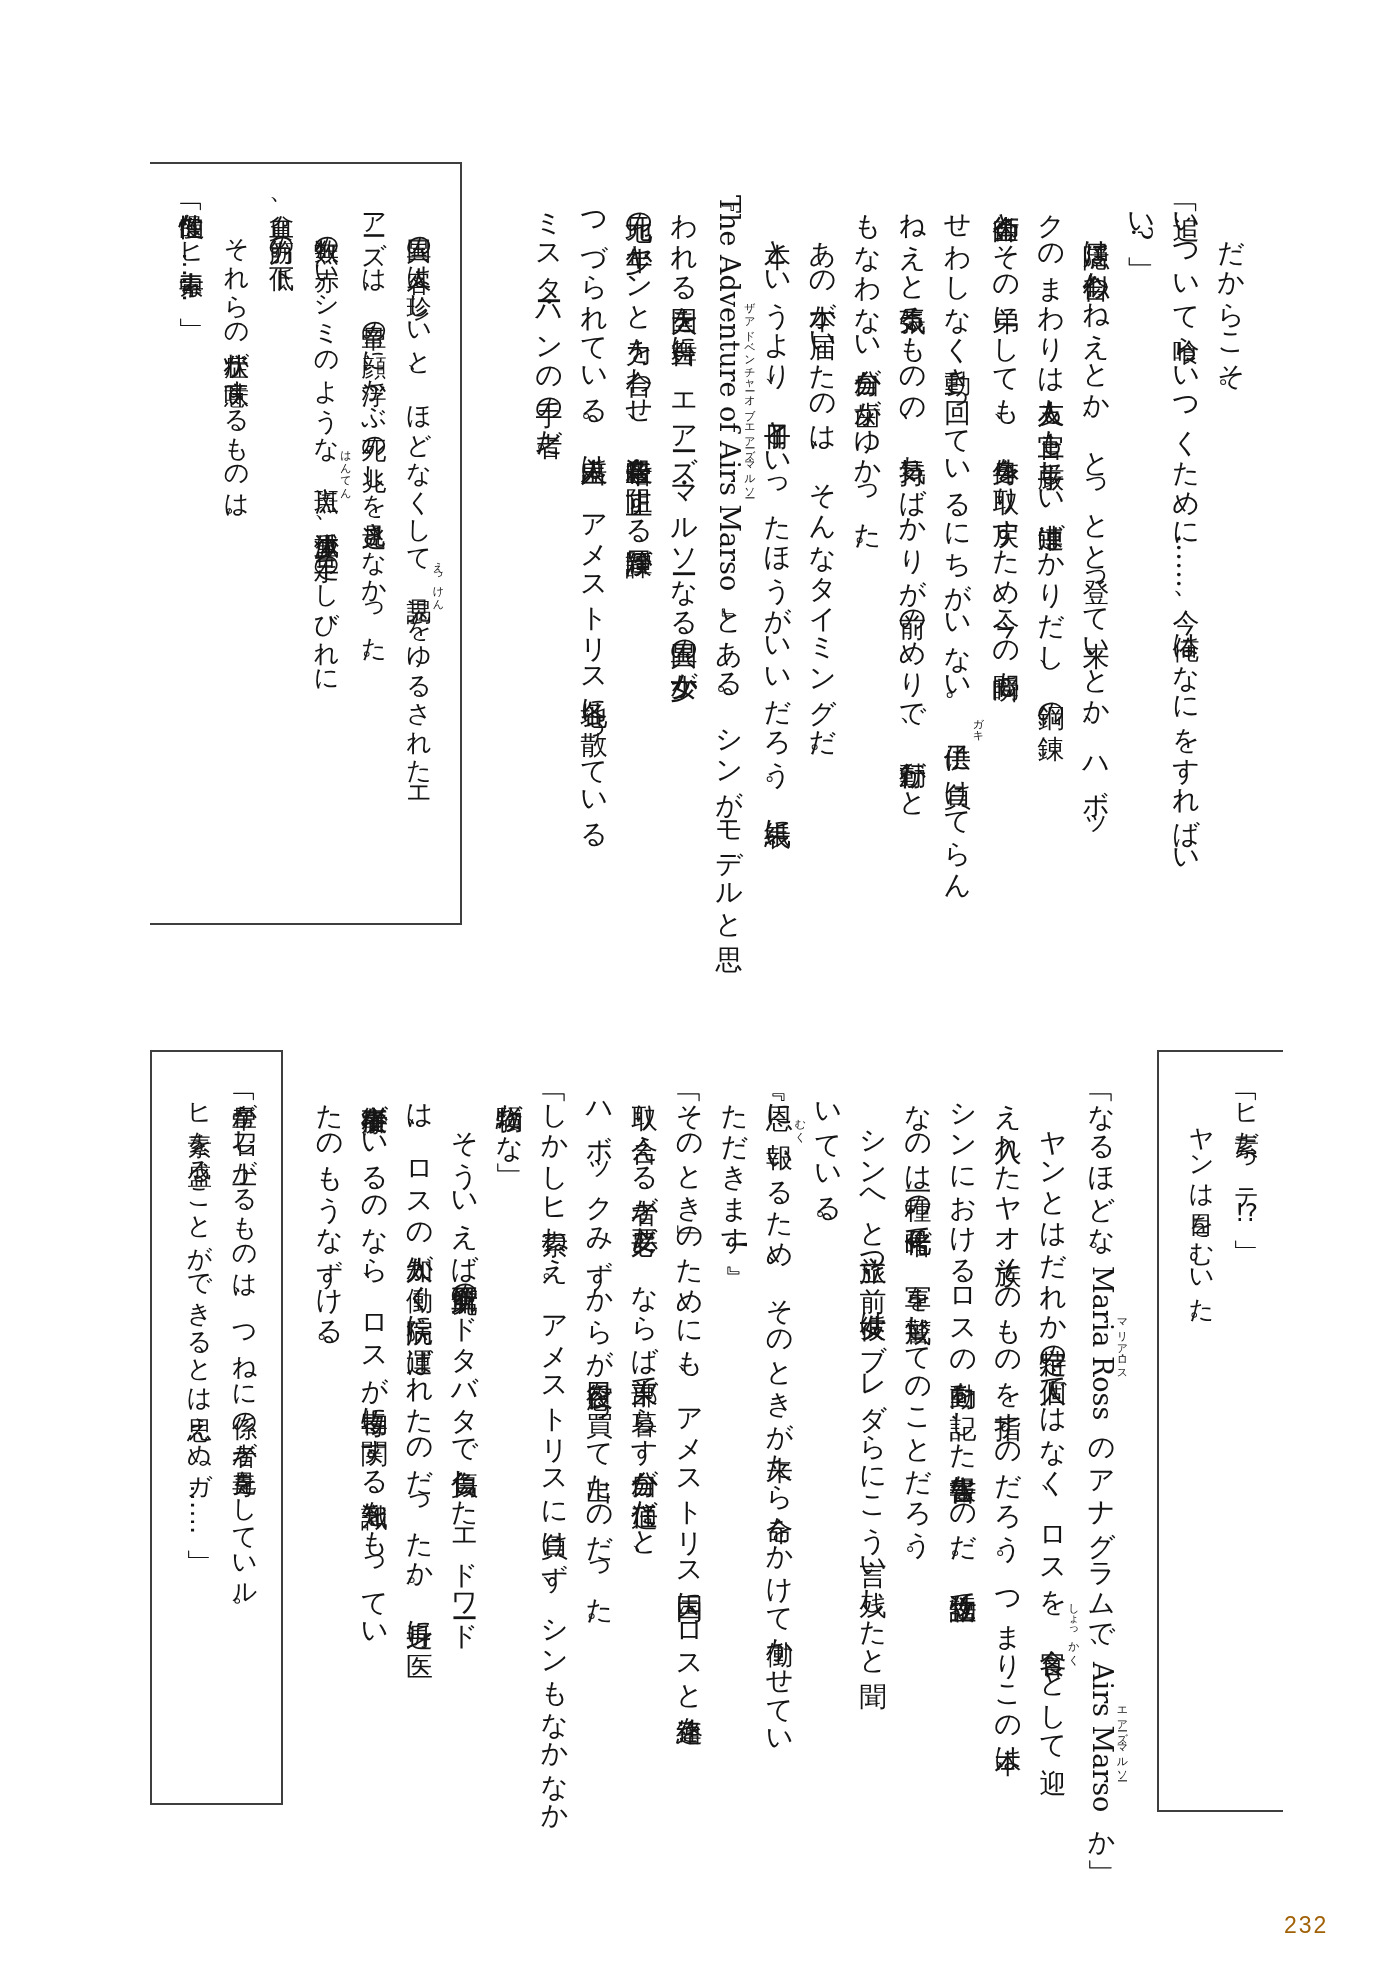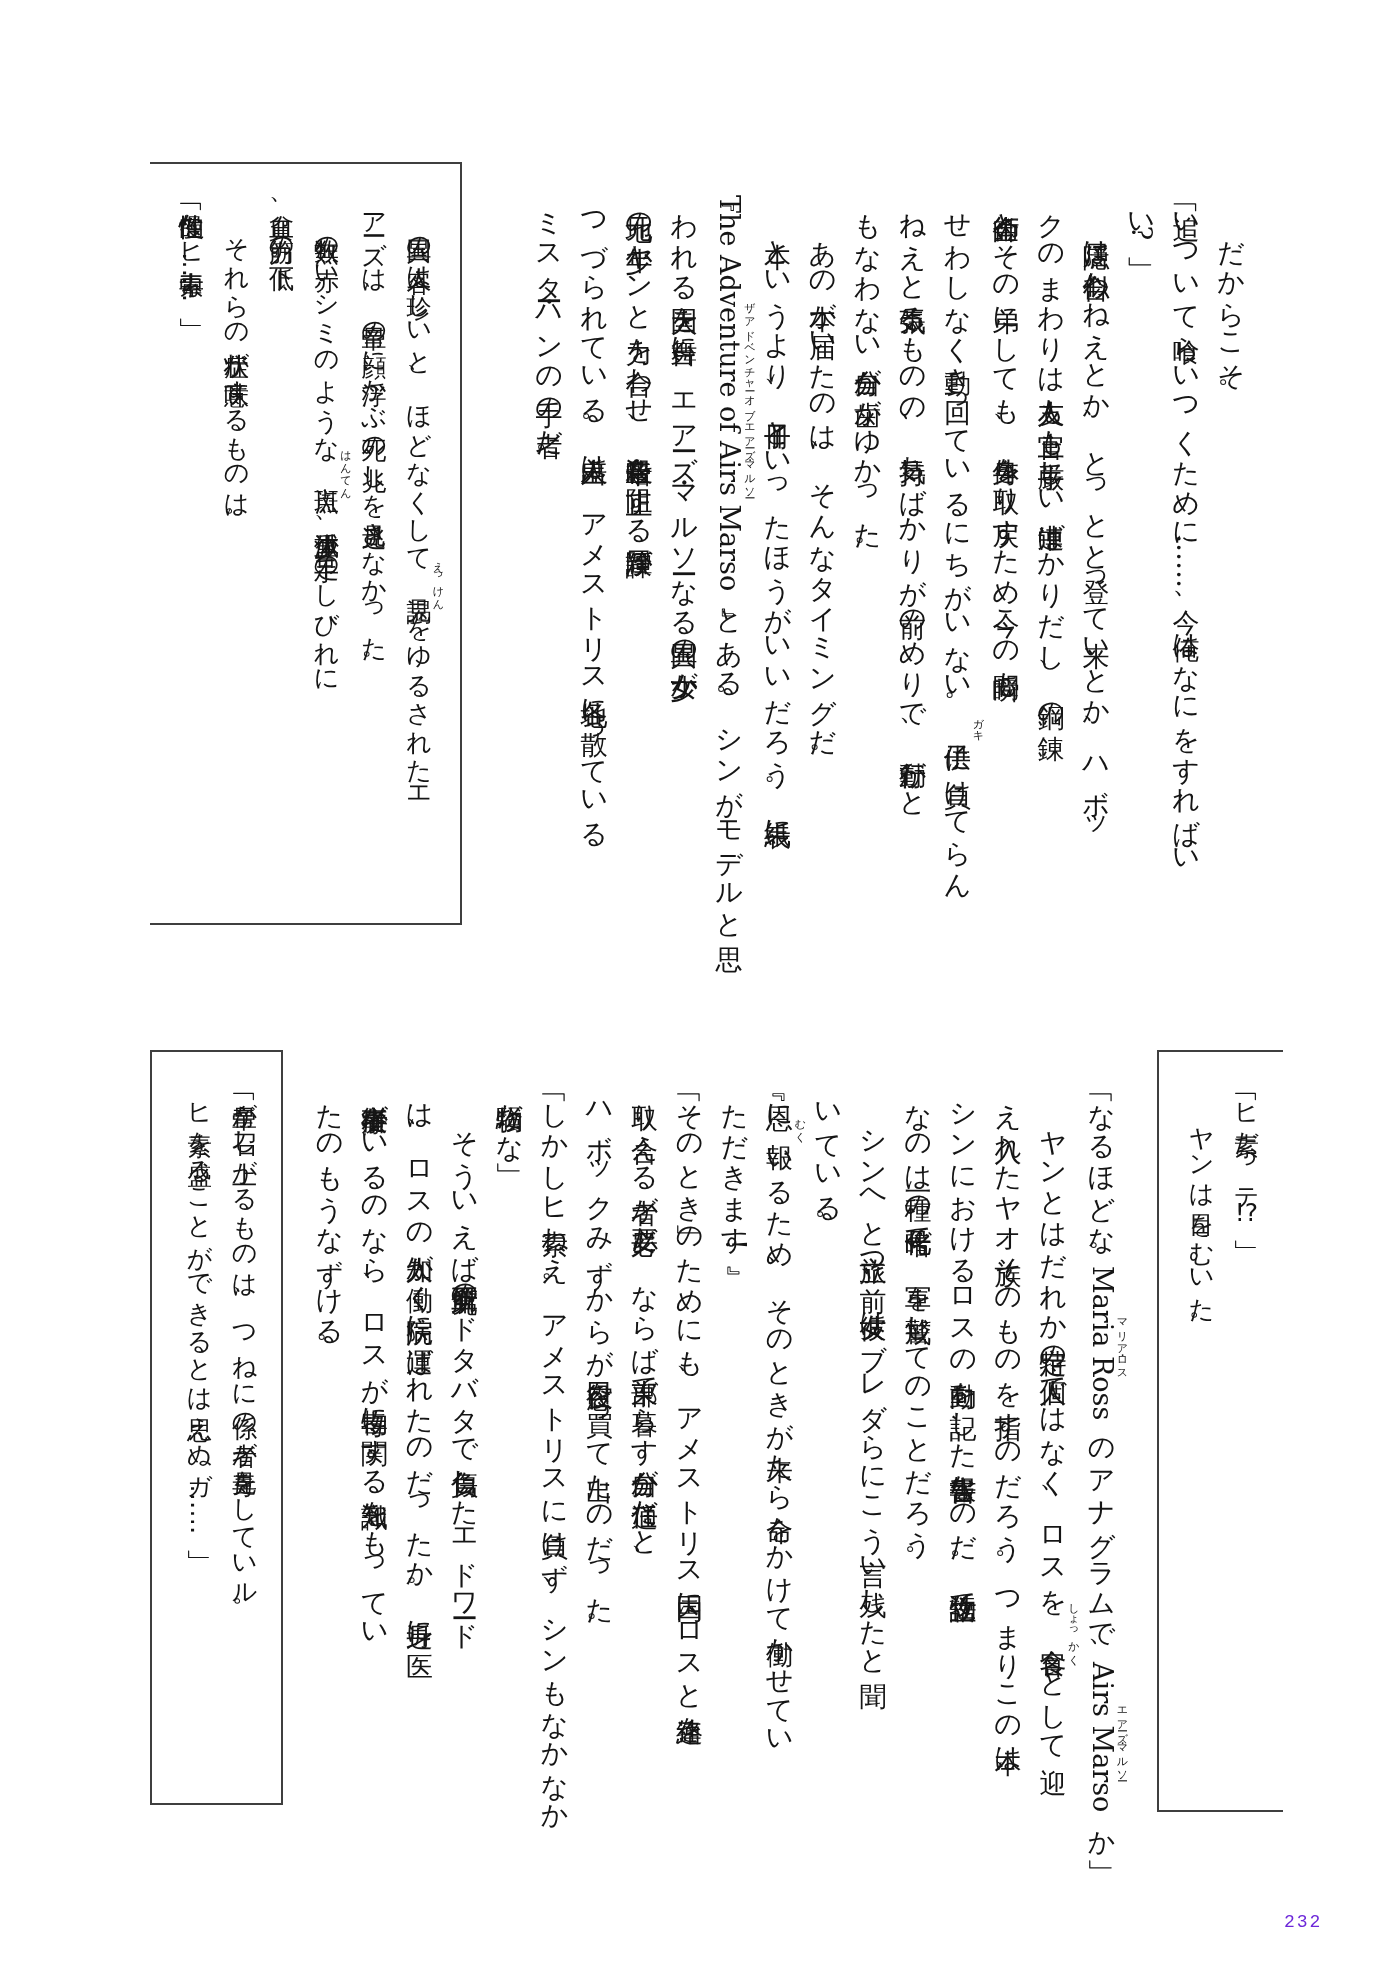--- a/index.html
+++ b/index.html
@@ -23,22 +23,22 @@
   }
   .excerpt-box{position:absolute;box-sizing:border-box;background:#fff;}
   .bx-part1{border:2px solid #3f3f3f;border-left:none;}
   .bx-part2{border:2px solid #3f3f3f;border-right:none;}
   .bx-closed{border:2px solid #3f3f3f;}
   ruby{ruby-align:center;}
   rt{font-size:11px;letter-spacing:0;font-family:inherit;}
   .tcy{text-combine-upright:all;-webkit-text-combine:horizontal;}
   .page-number{
     position:absolute;
-    font-family:Liberation Mono, monospace;
-    font-size:18px;letter-spacing:2px;color:#6d28d9;
+    font-family:Liberation Sans, sans-serif;
+    font-size:23px;letter-spacing:2px;color:#a16207;
   }
 </style>
 </head>
 <body>
 
 <div class="vtext main-text" style="top:195px;right:146px;height:770px;">
     <div class="vline">　だからこそ。</div>
     <div class="vline">「追いついて喰らいつくために……今、俺はなにをすればい</div>
     <div class="vline">い?」</div>
     <div class="vline">　隠居は似合わねえとか、とっとと登って来いとか、ハボッ</div>

